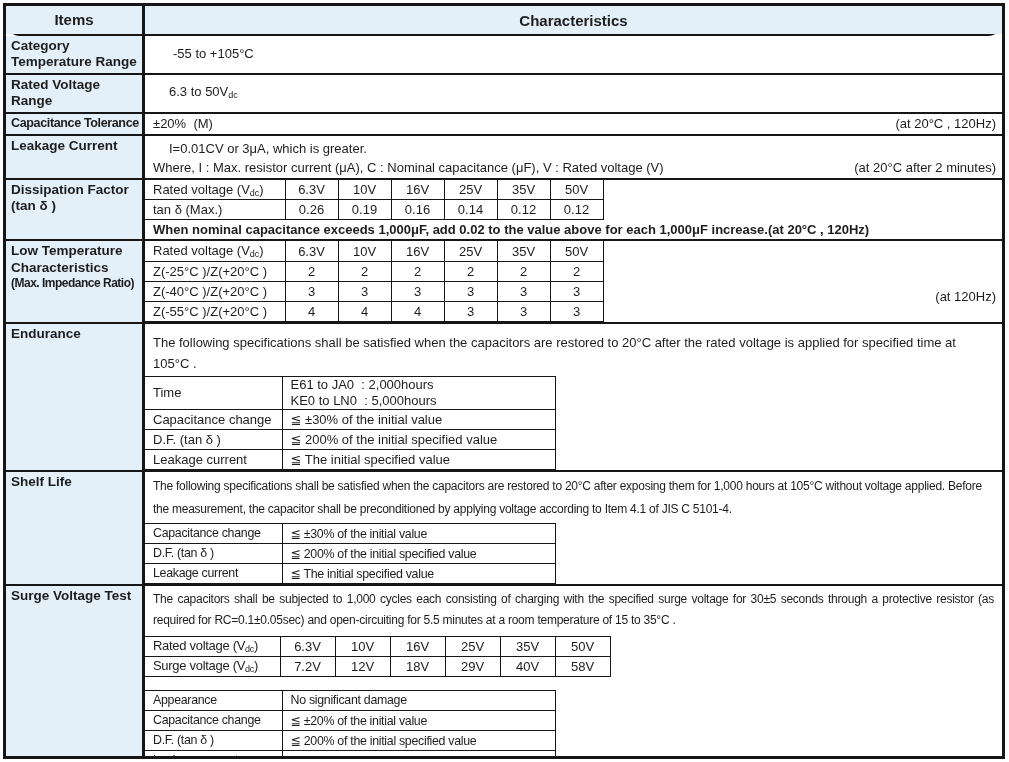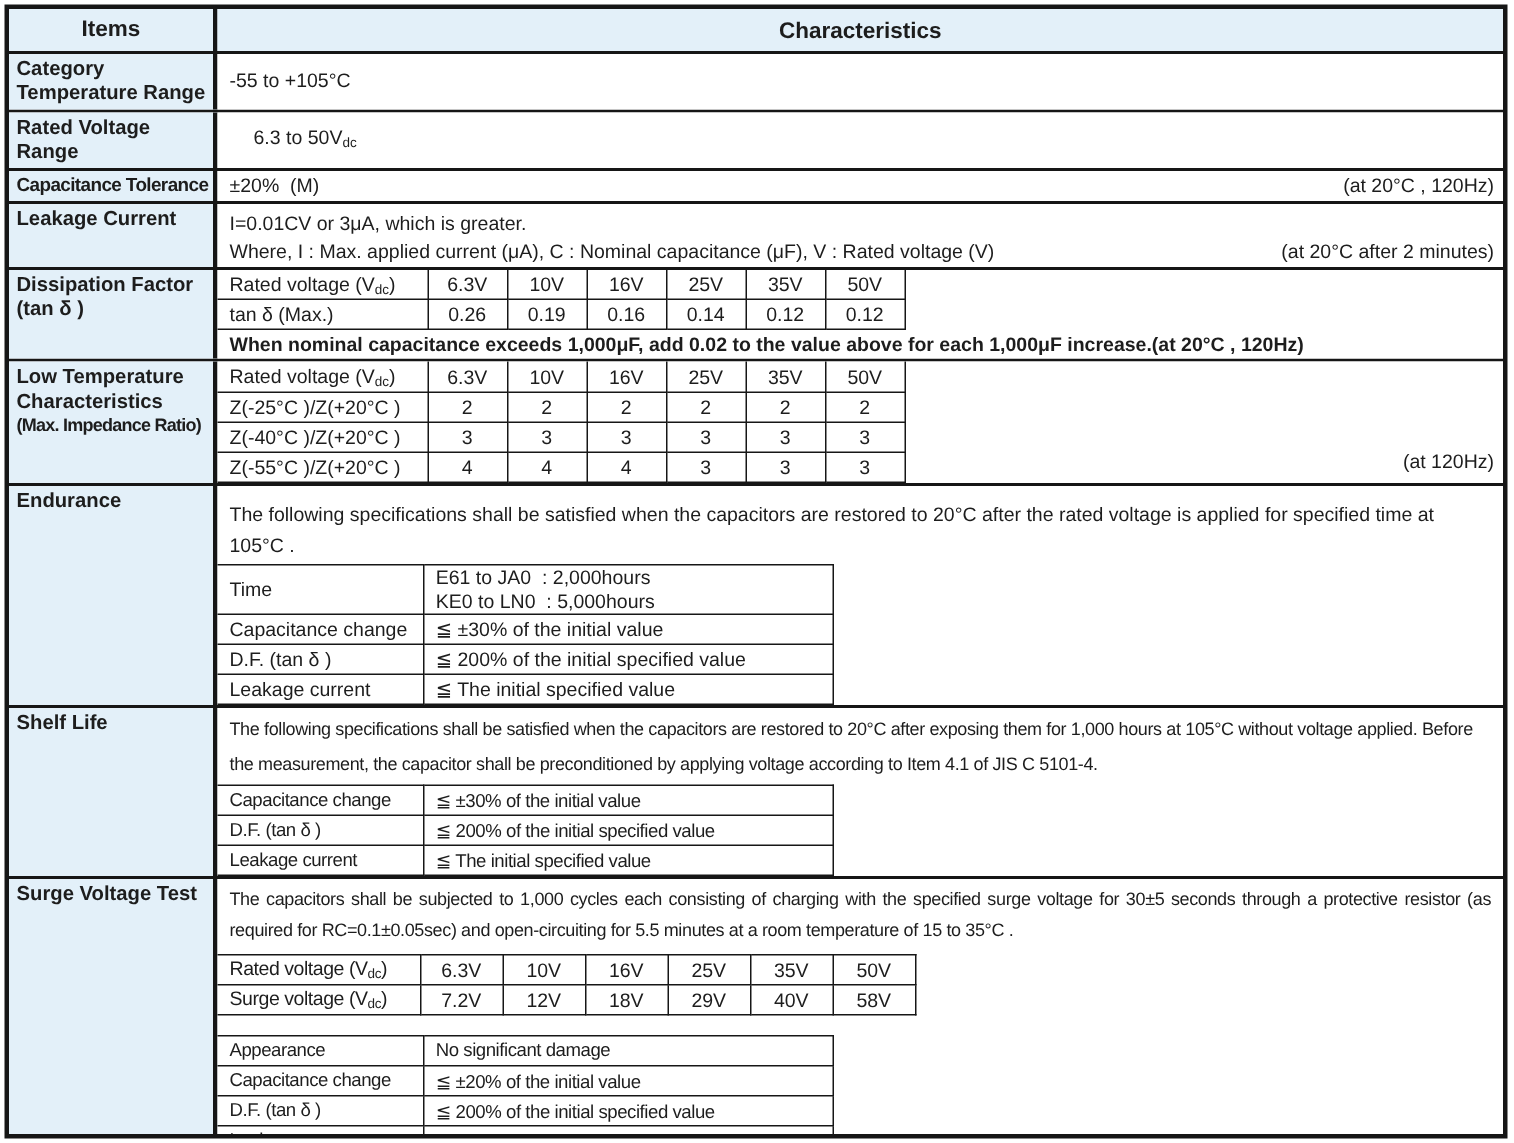--- a/index.html
+++ b/index.html
@@ -8,21 +8,21 @@
   .outer { position:absolute; left:3px; top:3px; right:4px; bottom:3px;
            border:3px solid #161616; display:flex; flex-direction:column; overflow:hidden; }
   .row { display:flex; border-bottom:2px solid #161616; flex:0 0 auto; }
   .row:last-child { border-bottom:none; flex:1 1 auto; }
   .icol { flex:0 0 139px; width:139px; background:#e3f0f9; border-right:3px solid #161616;
           padding:2px 3px 2px 5px; font-weight:bold; font-size:13.5px; line-height:1.22; box-sizing:border-box; }
   .ccol { flex:1 1 auto; position:relative; font-size:13px; box-sizing:border-box; background:#fff; }
   .hdr .icol { display:flex; align-items:center; justify-content:center; font-size:15px; padding:0; }
   .hdr .ccol { background:#e3f0f9; display:flex; align-items:center; justify-content:center;
                font-size:15px; font-weight:bold; }
-  .hdr { min-height:28px; }
+  .hdr { min-height:28px;border-radius:14px; }
   .vcenter { display:flex; align-items:center; }
   .ptext { padding:3px 8px; line-height:20px; }
   .split { display:flex; justify-content:space-between; align-items:flex-end; padding:0 6px 1px 8px; }
   .condensed { font-size:12px; letter-spacing:-0.3px; }
   .smalllabel { font-size:12px; letter-spacing:-0.5px; }
   .tightlabel { font-size:12.6px; letter-spacing:-0.4px; }
   sub.u { font-size:9px; vertical-align:-2px; }
   table.vt { border-collapse:collapse; table-layout:fixed; }
   table.vt td { border:1px solid #161616; height:20px; padding:0 5px; font-size:13px; box-sizing:border-box; }
   table.vt td.lab { width:140px; text-align:left; padding-left:8px; }
@@ -31,39 +31,39 @@
   table.vt td.labs { width:135px; }
   table.vt.flush-top tr:first-child td { border-top:none; }
   table.vt.flush-left tr td:first-child { border-left:none; }
   table.spec { border-collapse:collapse; table-layout:fixed; }
   table.spec td { border:1px solid #161616; height:20px; padding:0 6px 0 8px; font-size:13px; box-sizing:border-box; }
   table.spec td.sl { width:137px; }
   table.spec td.sv { width:273px;margin-left:32px; }
   table.spec.flush-left tr td:first-child { border-left:none; }
   table.spec.cnd td { font-size:12.4px; letter-spacing:-0.3px; }
   .timecell div { line-height:16px; }
-  .cond-br { position:absolute; right:6px; bottom:7px; font-size:13px; white-space:nowrap;margin-top:48px; }
+  .cond-br { position:absolute; right:6px; bottom:18px; font-size:13px; white-space:nowrap;margin-top:48px; }
   .noteline { display:flex; justify-content:flex-start; padding:1px 6px 1px 8px; line-height:17px; white-space:nowrap;font-weight:bold; }
   .intro { padding:8px 8px 2px 8px; line-height:21px; }
   .intro.cnd { font-size:12px; letter-spacing:-0.25px; line-height:23px; padding-top:3px; }
   .intro.justify { text-align:justify; }
   .gap { height:13px; }
 </style>
 </head>
 <body>
 
 <div class="sheet">
   <div class="outer">
 
     <div class="row hdr">
       <div class="icol">Items</div>
       <div class="ccol">Characteristics</div>
     </div>
 
-    <div class="row" style="min-height:35px;">
+    <div class="row" style="min-height:35px;gap:20px;">
       <div class="icol">Category Temperature Range</div>
       <div class="ccol vcenter">
         <span class="ptext">-55 to +105°C</span>
       </div>
     </div>
 
     <div class="row" style="min-height:20px;">
       <div class="icol">Rated Voltage Range</div>
       <div class="ccol vcenter">
         <span class="ptext" style="padding-top:1px;padding-bottom:1px;padding-left:24px;"><span>6.3 to 50V</span><sub class="u">dc</sub></span>
@@ -76,23 +76,23 @@
         <div class="split" style="align-items:center;height:100%;">
           <span>±20%&nbsp;&nbsp;(M)</span>
           <span>(at 20°C , 120Hz)</span>
         </div>
       </div>
     </div>
 
     <div class="row" style="min-height:40px;">
       <div class="icol">Leakage Current</div>
       <div class="ccol">
-        <div class="ptext" style="padding-bottom:0;line-height:19px;">I=0.01CV or 3μA, which is greater.</div>
+        <div class="ptext" style="padding-bottom:0;line-height:19px;margin-left:16px;">I=0.01CV or 3μA, which is greater.</div>
         <div class="split" style="line-height:19px;">
-          <span>Where, I : Max. applied current (μA), C : Nominal capacitance (μF), V : Rated voltage (V)</span>
+          <span>Where, I : Max. resistor current (μA), C : Nominal capacitance (μF), V : Rated voltage (V)</span>
           <span>(at 20°C after 2 minutes)</span>
         </div>
       </div>
     </div>
 
     <div class="row">
       <div class="icol">
         <div>Dissipation Factor</div>
         <div style="font-weight:bold;">(tan δ )</div>
       </div>

